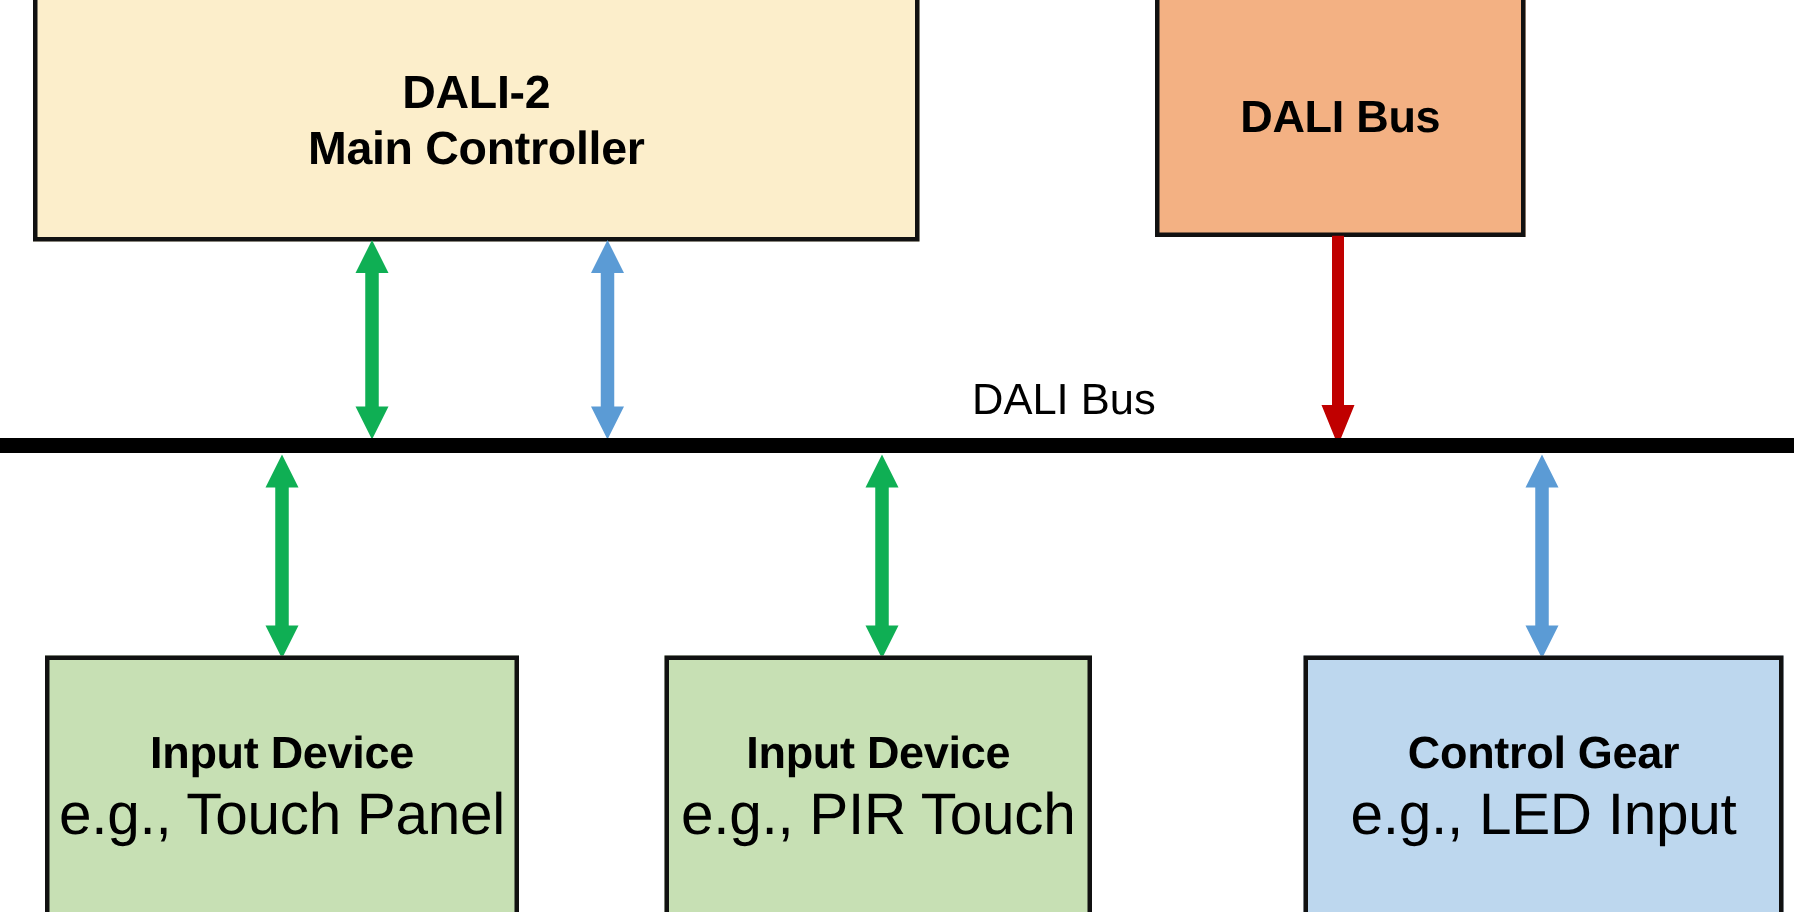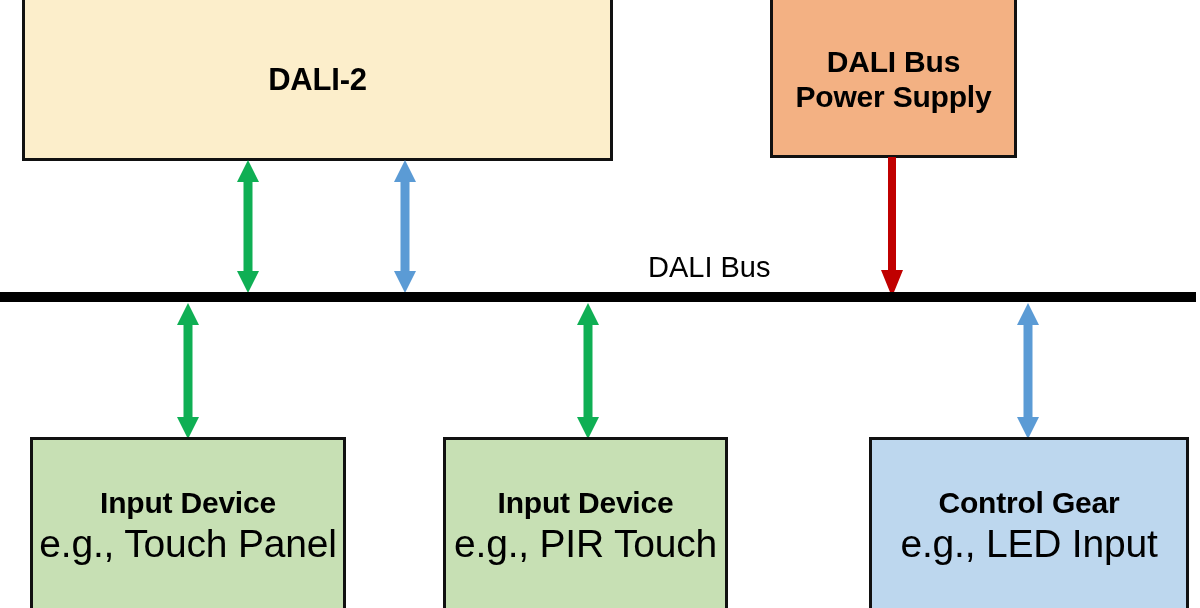--- a/index.html
+++ b/index.html
@@ -105,25 +105,25 @@
   }
   .arrow svg { display: block; }
 </style>
 </head>
 <body>
 
 <div id="diagram-root">
 
   <div class="node-box" id="box-main-controller">
     <div class="node-title">DALI-2</div>
+    <div class="node-title">Main Controller</div>
   </div>
 
   <div class="node-box" id="box-power-supply">
     <div class="node-title">DALI Bus</div>
-    <div class="node-title">Power Supply</div>
   </div>
 
   <div class="arrow" style="left:236px; top:160px;">
     <svg width="24" height="133" viewBox="0 0 24 133">
       <path d="M12 0 L23 22 L16.5 22 L16.5 111 L23 111 L12 133 L1 111 L7.5 111 L7.5 22 L1 22 Z" fill="#0FAF54"></path>
     </svg>
   </div>
 
   <div class="arrow" style="left:393px; top:160px;">
     <svg width="24" height="133" viewBox="0 0 24 133">

